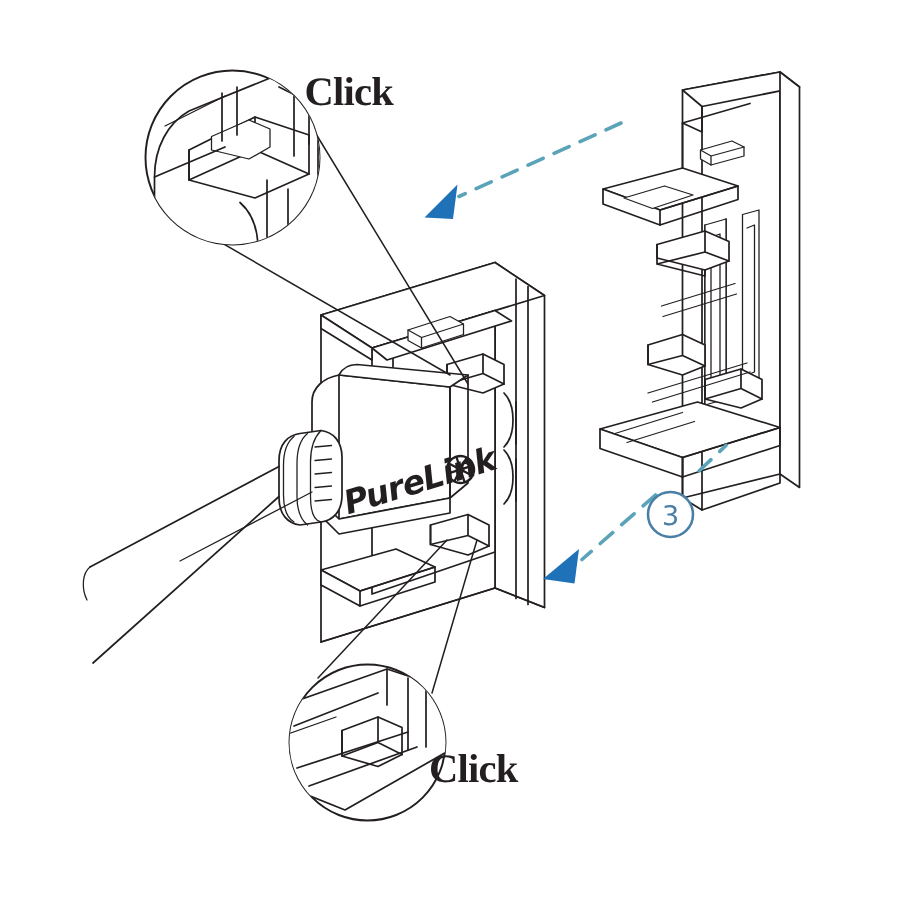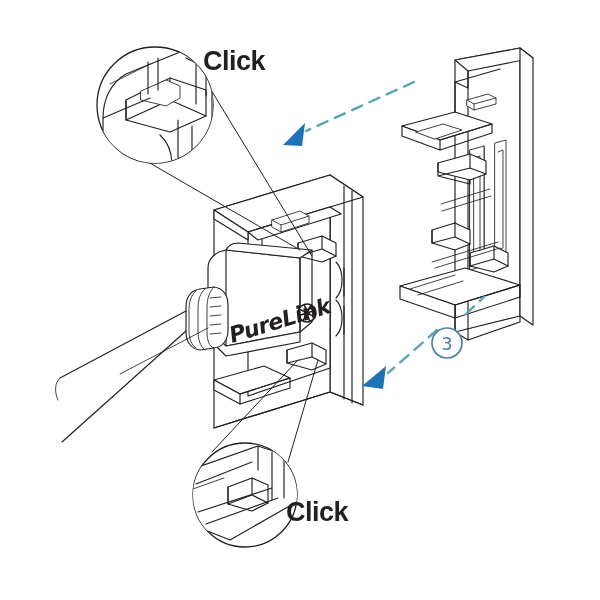--- a/index.html
+++ b/index.html
@@ -20,21 +20,21 @@
   }
   #diagram {
     position: absolute;
     top: 0;
     left: 0;
     width: 600px;
     height: 600px;
   }
   .lbl {
     position: absolute;
-    font-family: Liberation Sans, sans-serif;
+    font-family: Liberation Serif, serif;
     font-weight: bold;
     color: #231f20;
     white-space: nowrap;
   }
   #click-label-top {
     left: 203px;
     top: 46px;
     font-size: 27px;
     letter-spacing: -0.5px;
   }

